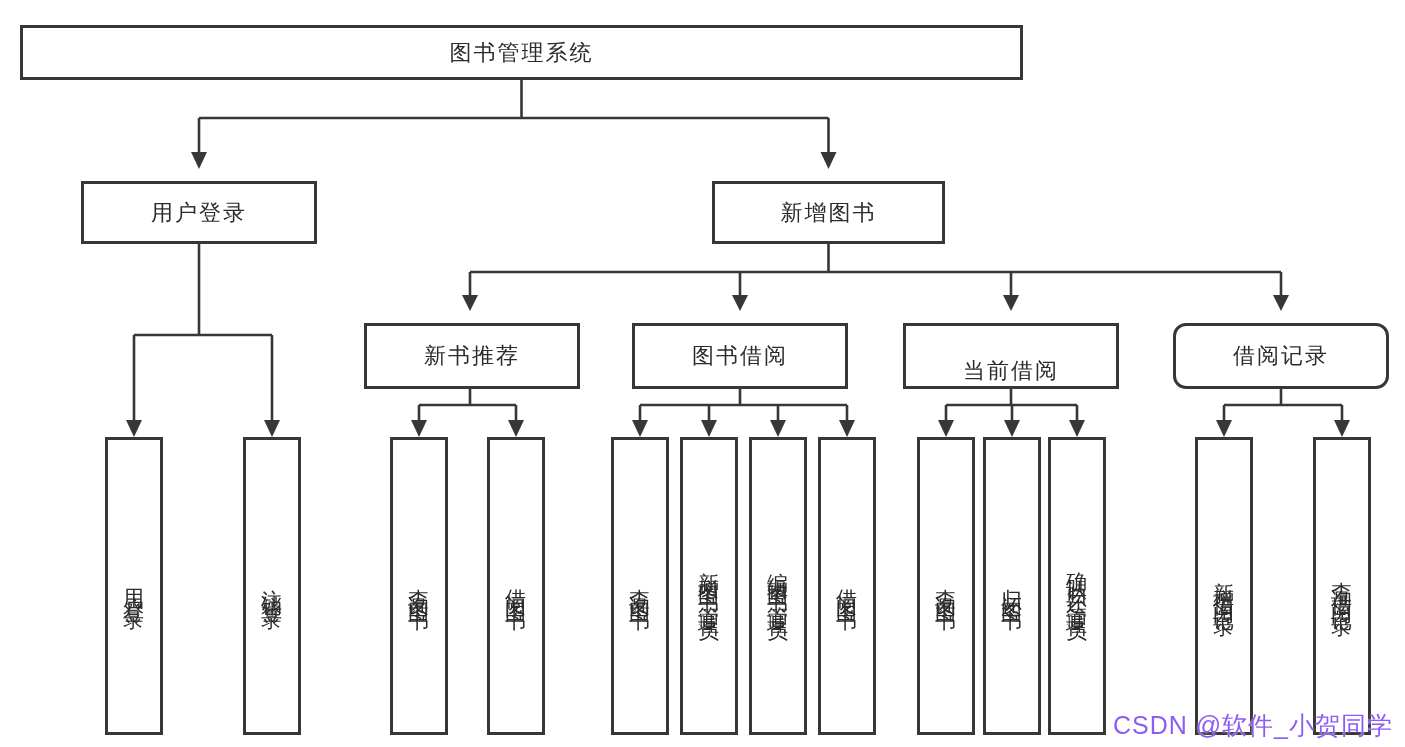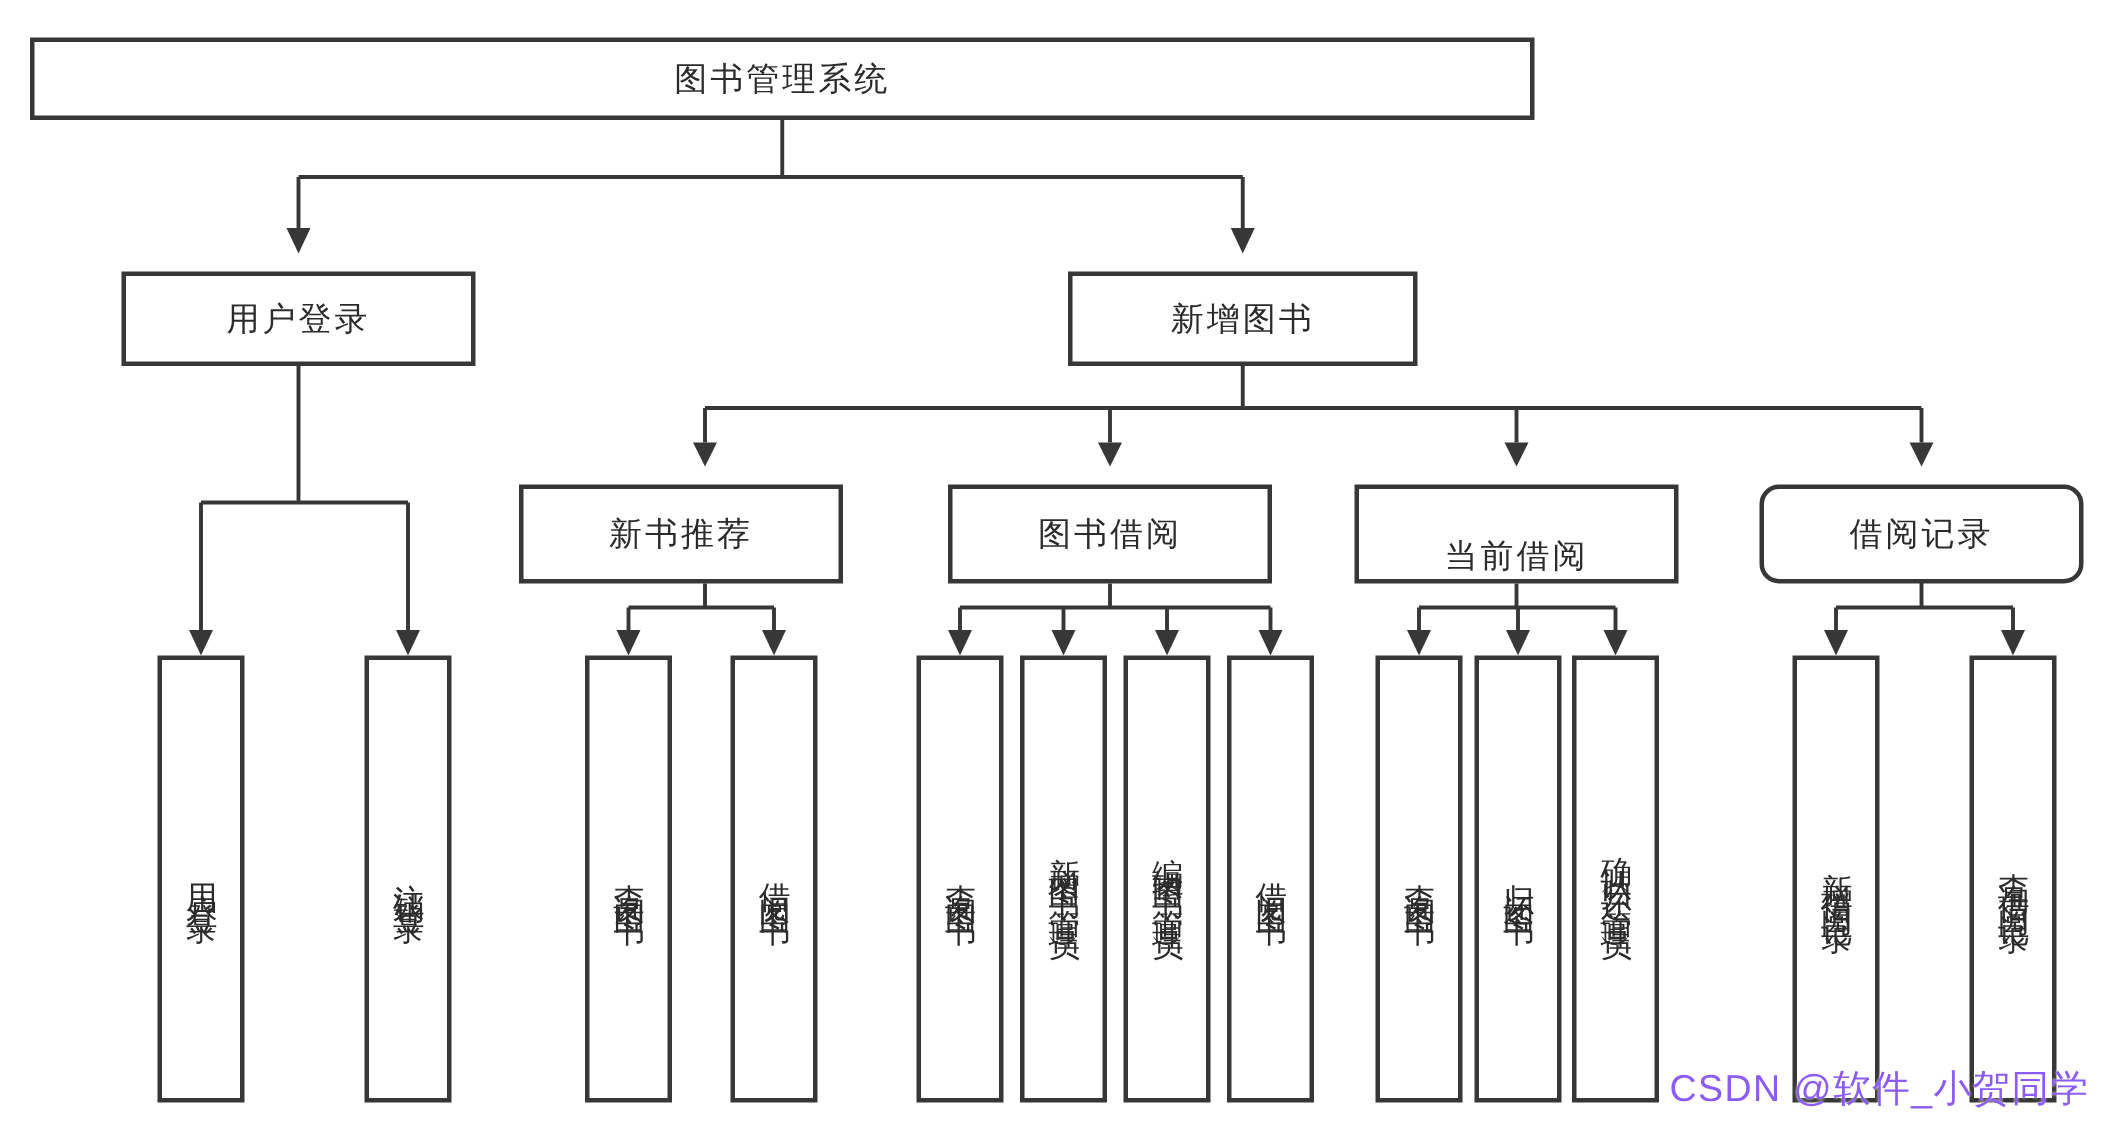--- a/index.html
+++ b/index.html
@@ -46,21 +46,21 @@
     line-height: 1;
     letter-spacing: 7px;
   }
   
   .n-root   { left: 20px;  top: 13px;  width: 1003px; height: 55px; }
   
   .n-login  { left: 81px;  top: 169px; width: 236px;  height: 63px; }
   .n-bmgmt  { left: 712px; top: 169px; width: 233px;  height: 63px; }
   
   .lvl2     { top: 311px; width: 216px; height: 66px; }
-  .n-rec    { left: 346px;  }
+  .n-rec    { left: 364px;  }
   .n-borrow { left: 632px; text-align: right;  }
   .n-cur    { left: 903px; align-items: flex-end;  }
   .n-recrd  { left: 1173px; border-radius: 13px; }
   
   .leaf     { top: 437px; width: 58px; height: 298px; }
   .n-l1  { left: 105px;  }
   .n-l2  { left: 243px;  }
   .n-l3  { left: 390px;  }
   .n-l4  { left: 487px;  }
   .n-l5  { left: 611px;  }

